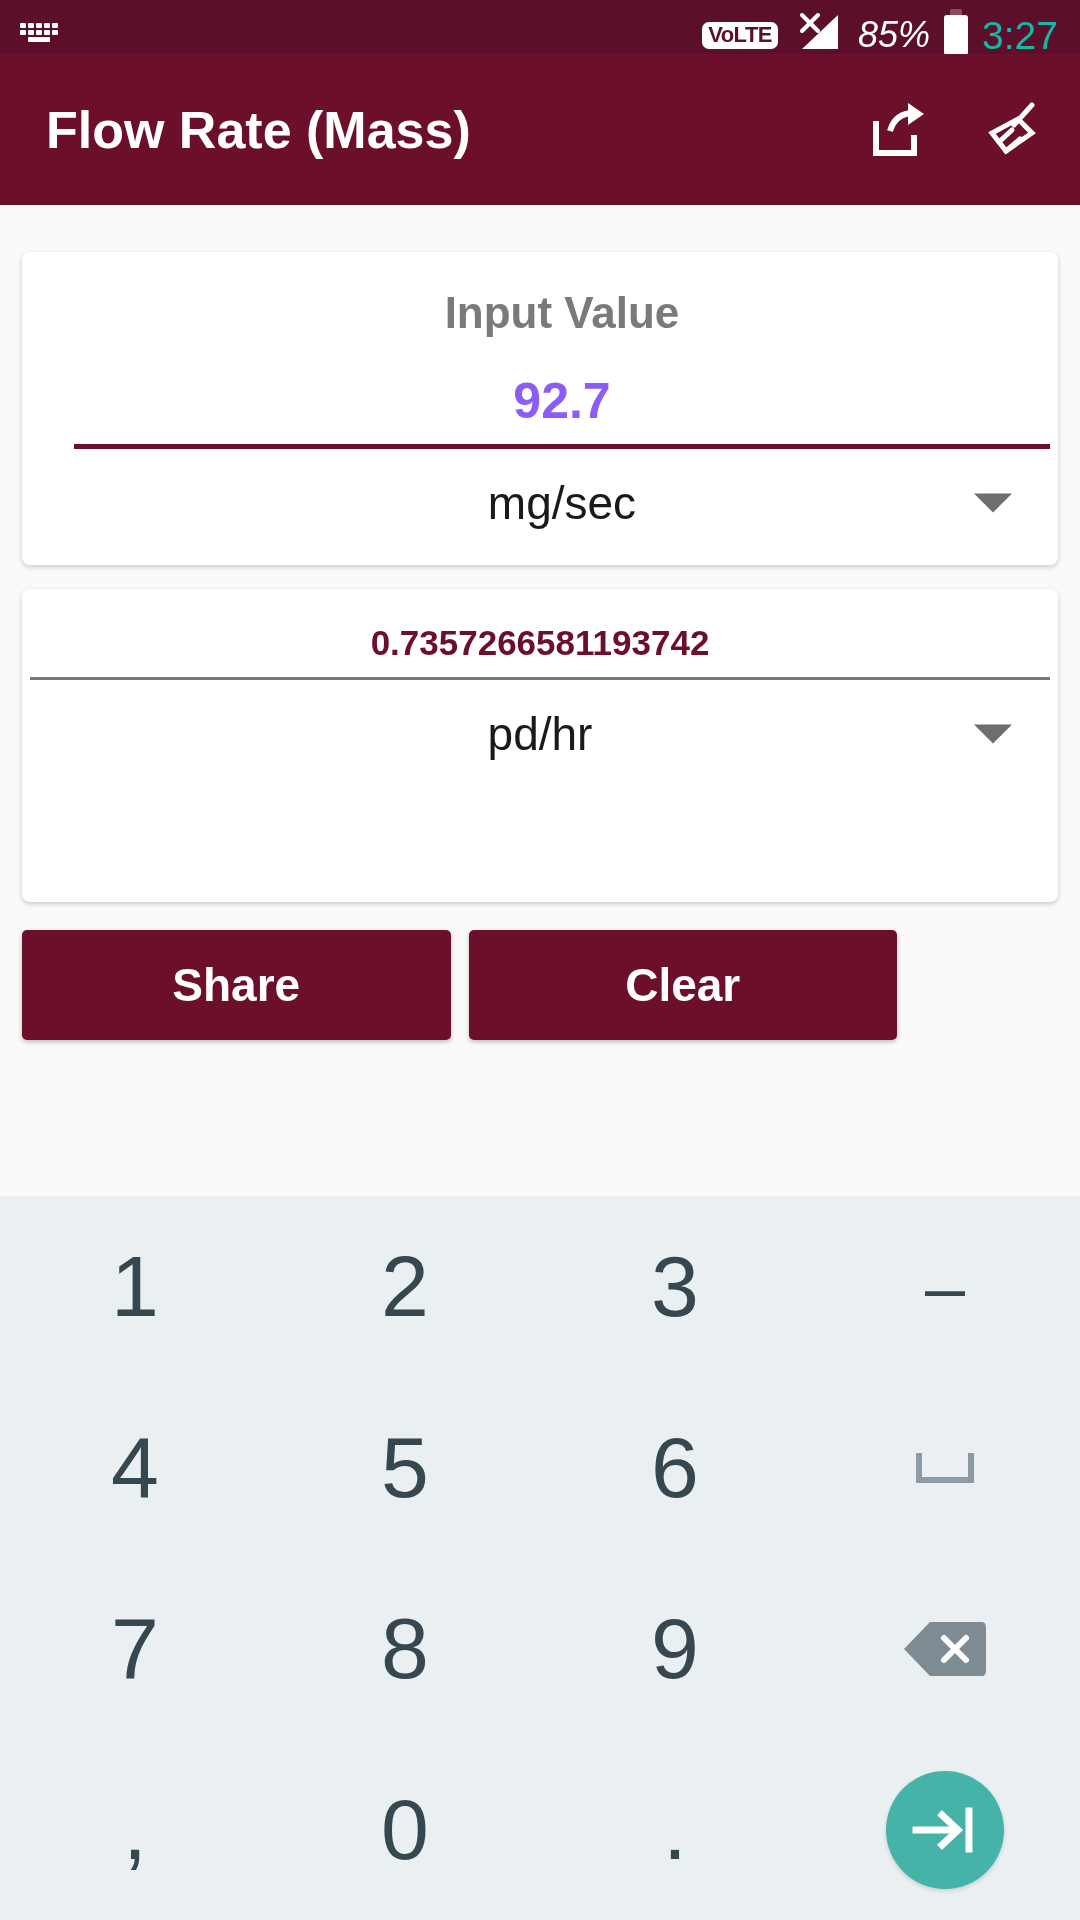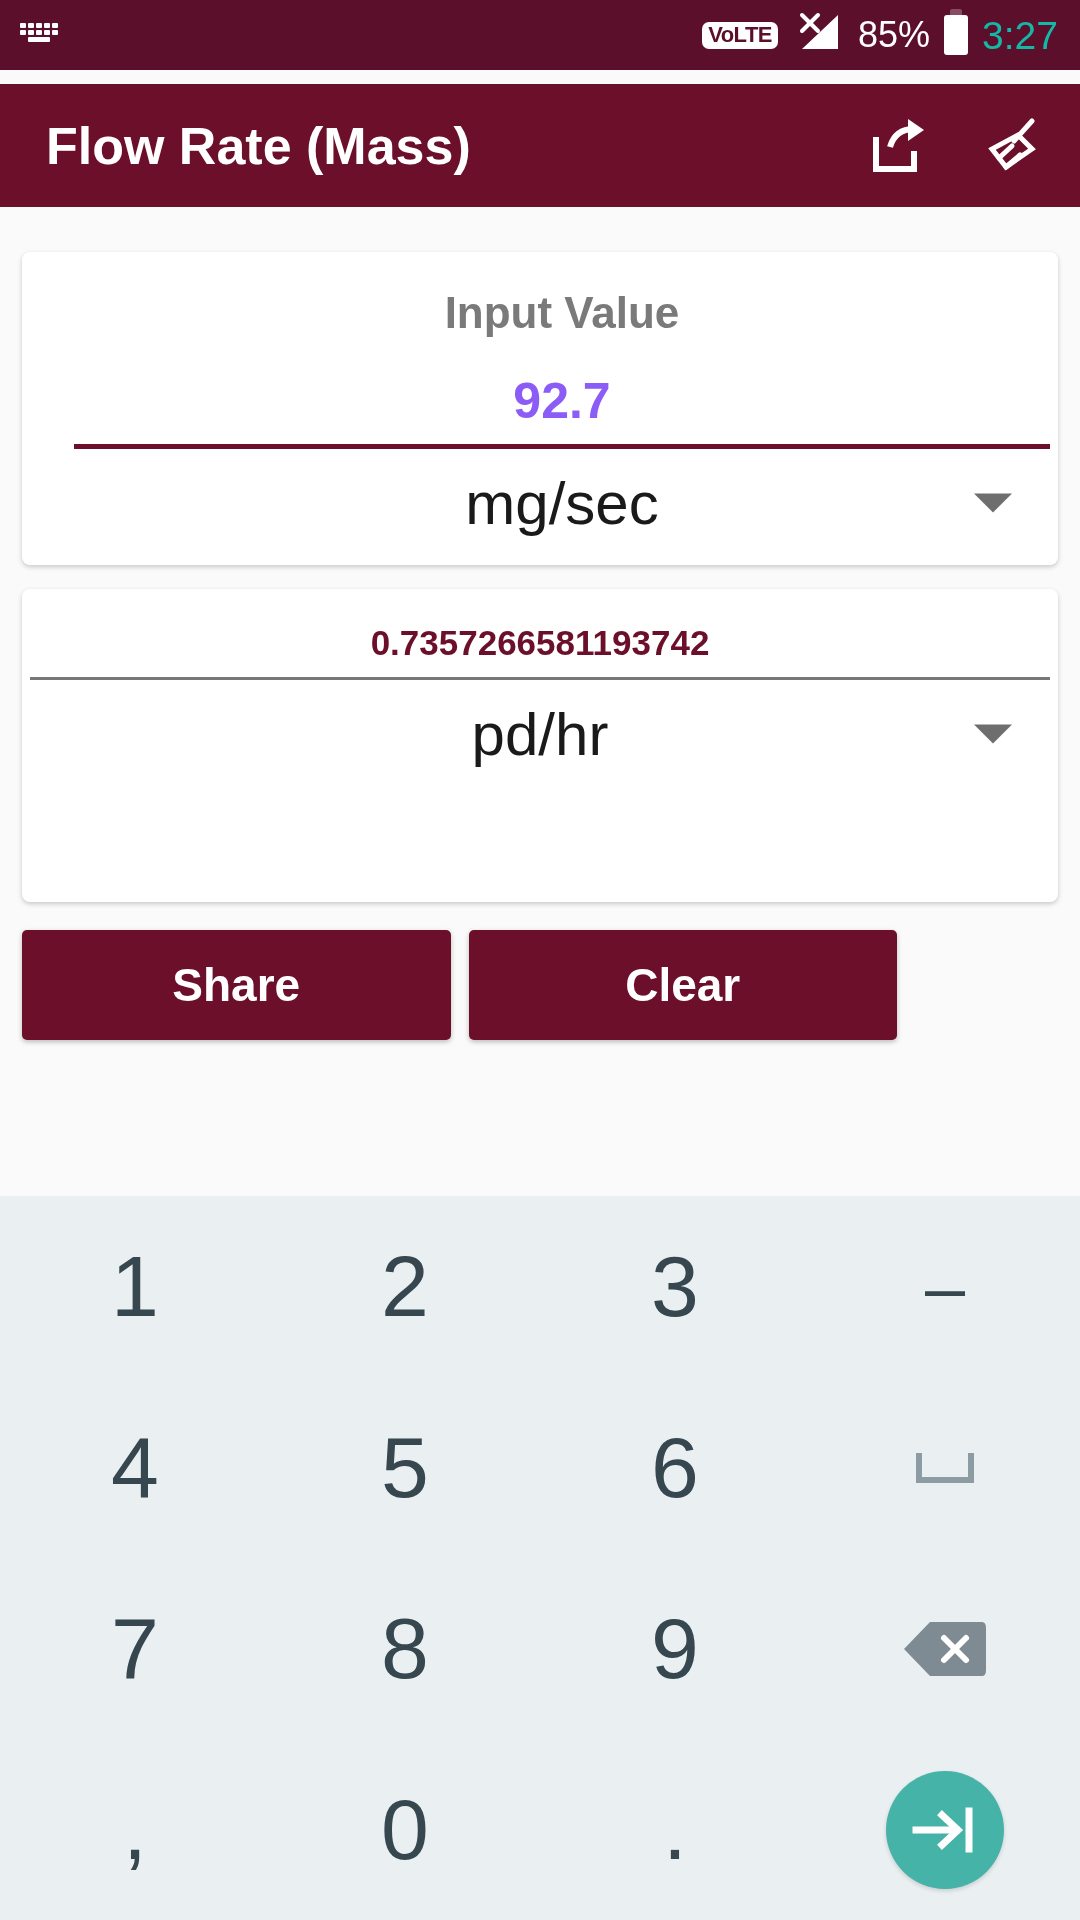--- a/index.html
+++ b/index.html
@@ -20,34 +20,34 @@
   }
   .sb-left { display: flex; align-items: center; gap: 10px; }
   .sb-right { display: flex; align-items: center; gap: 14px; margin-left: 27px; }
   .kbd-icon { display: block; }
   .volte-badge {
     background: #fff; color: #5C0F2B; border-radius: 7px;
     font-size: 22px; font-weight: bold; letter-spacing: -0.5px;
     padding: 2px 6px 3px 6px; line-height: 1; display: flex; align-items: center;
     font-family: "Liberation Sans", sans-serif;
   }
-  .sb-text { color: #fff; font-size: 36px; font-weight: 400; line-height: 1; }
+  .sb-text { color: #fff; font-size: 36px; font-weight: 400; line-height: 1; font-style: italic; }
   .sb-time { color: #14b8a6; font-size: 39px; line-height: 1; text-align: right; }
   .battery {
     width: 24px; height: 40px; border-radius: 3px; background: #fff;
     position: relative;
   }
   .battery:before {
     content: ""; position: absolute; top: -6px; left: 6px;
     width: 12px; height: 6px; background: #8A4A60; border-radius: 2px 2px 0 0;
   }
 
   
   .appbar {
-    position: absolute; top: 84px; left: 0; width: 1080px; height: 123px;
+    position: absolute; top: 54px; left: 0; width: 1080px; height: 151px;
     background: #6B0F2B;
     display: flex; align-items: center; justify-content: space-between;
     padding: 0 38px 0 46px;
   }
   .app-title { color: #fff; font-size: 52px; font-weight: bold; letter-spacing: 0px; }
   .appbar-actions { display: flex; align-items: center; gap: 52px; }
   .appbar-icon { width: 62px; height: 62px; display: flex; align-items: center; justify-content: center; }
 
   
   .card {
@@ -73,21 +73,21 @@
   .value-result { color: #6B0F2B; font-size: 35px; }
 
   .underline { height: 5px; margin: 0 8px; }
   .underline-input { background: #6B0F2B; }
   .underline-result { background: #777777; height: 3px; }
 
   .unit-row {
     display: flex; align-items: center; justify-content: center;
     position: relative; height: 108px;
   }
-  .unit-text { font-size: 60px; color: #1A1A1A; }
+  .unit-text { font-size: 46px; color: #1A1A1A; }
   .dropdown-arrow {
     position: absolute; right: 46px; top: 50%; transform: translateY(-50%);
     width: 0; height: 0;
     border-left: 19px solid transparent; border-right: 19px solid transparent;
     border-top: 19px solid #6E6E6E;
   }
 
   
   .actions {
     position: absolute; top: 930px; left: 22px;

